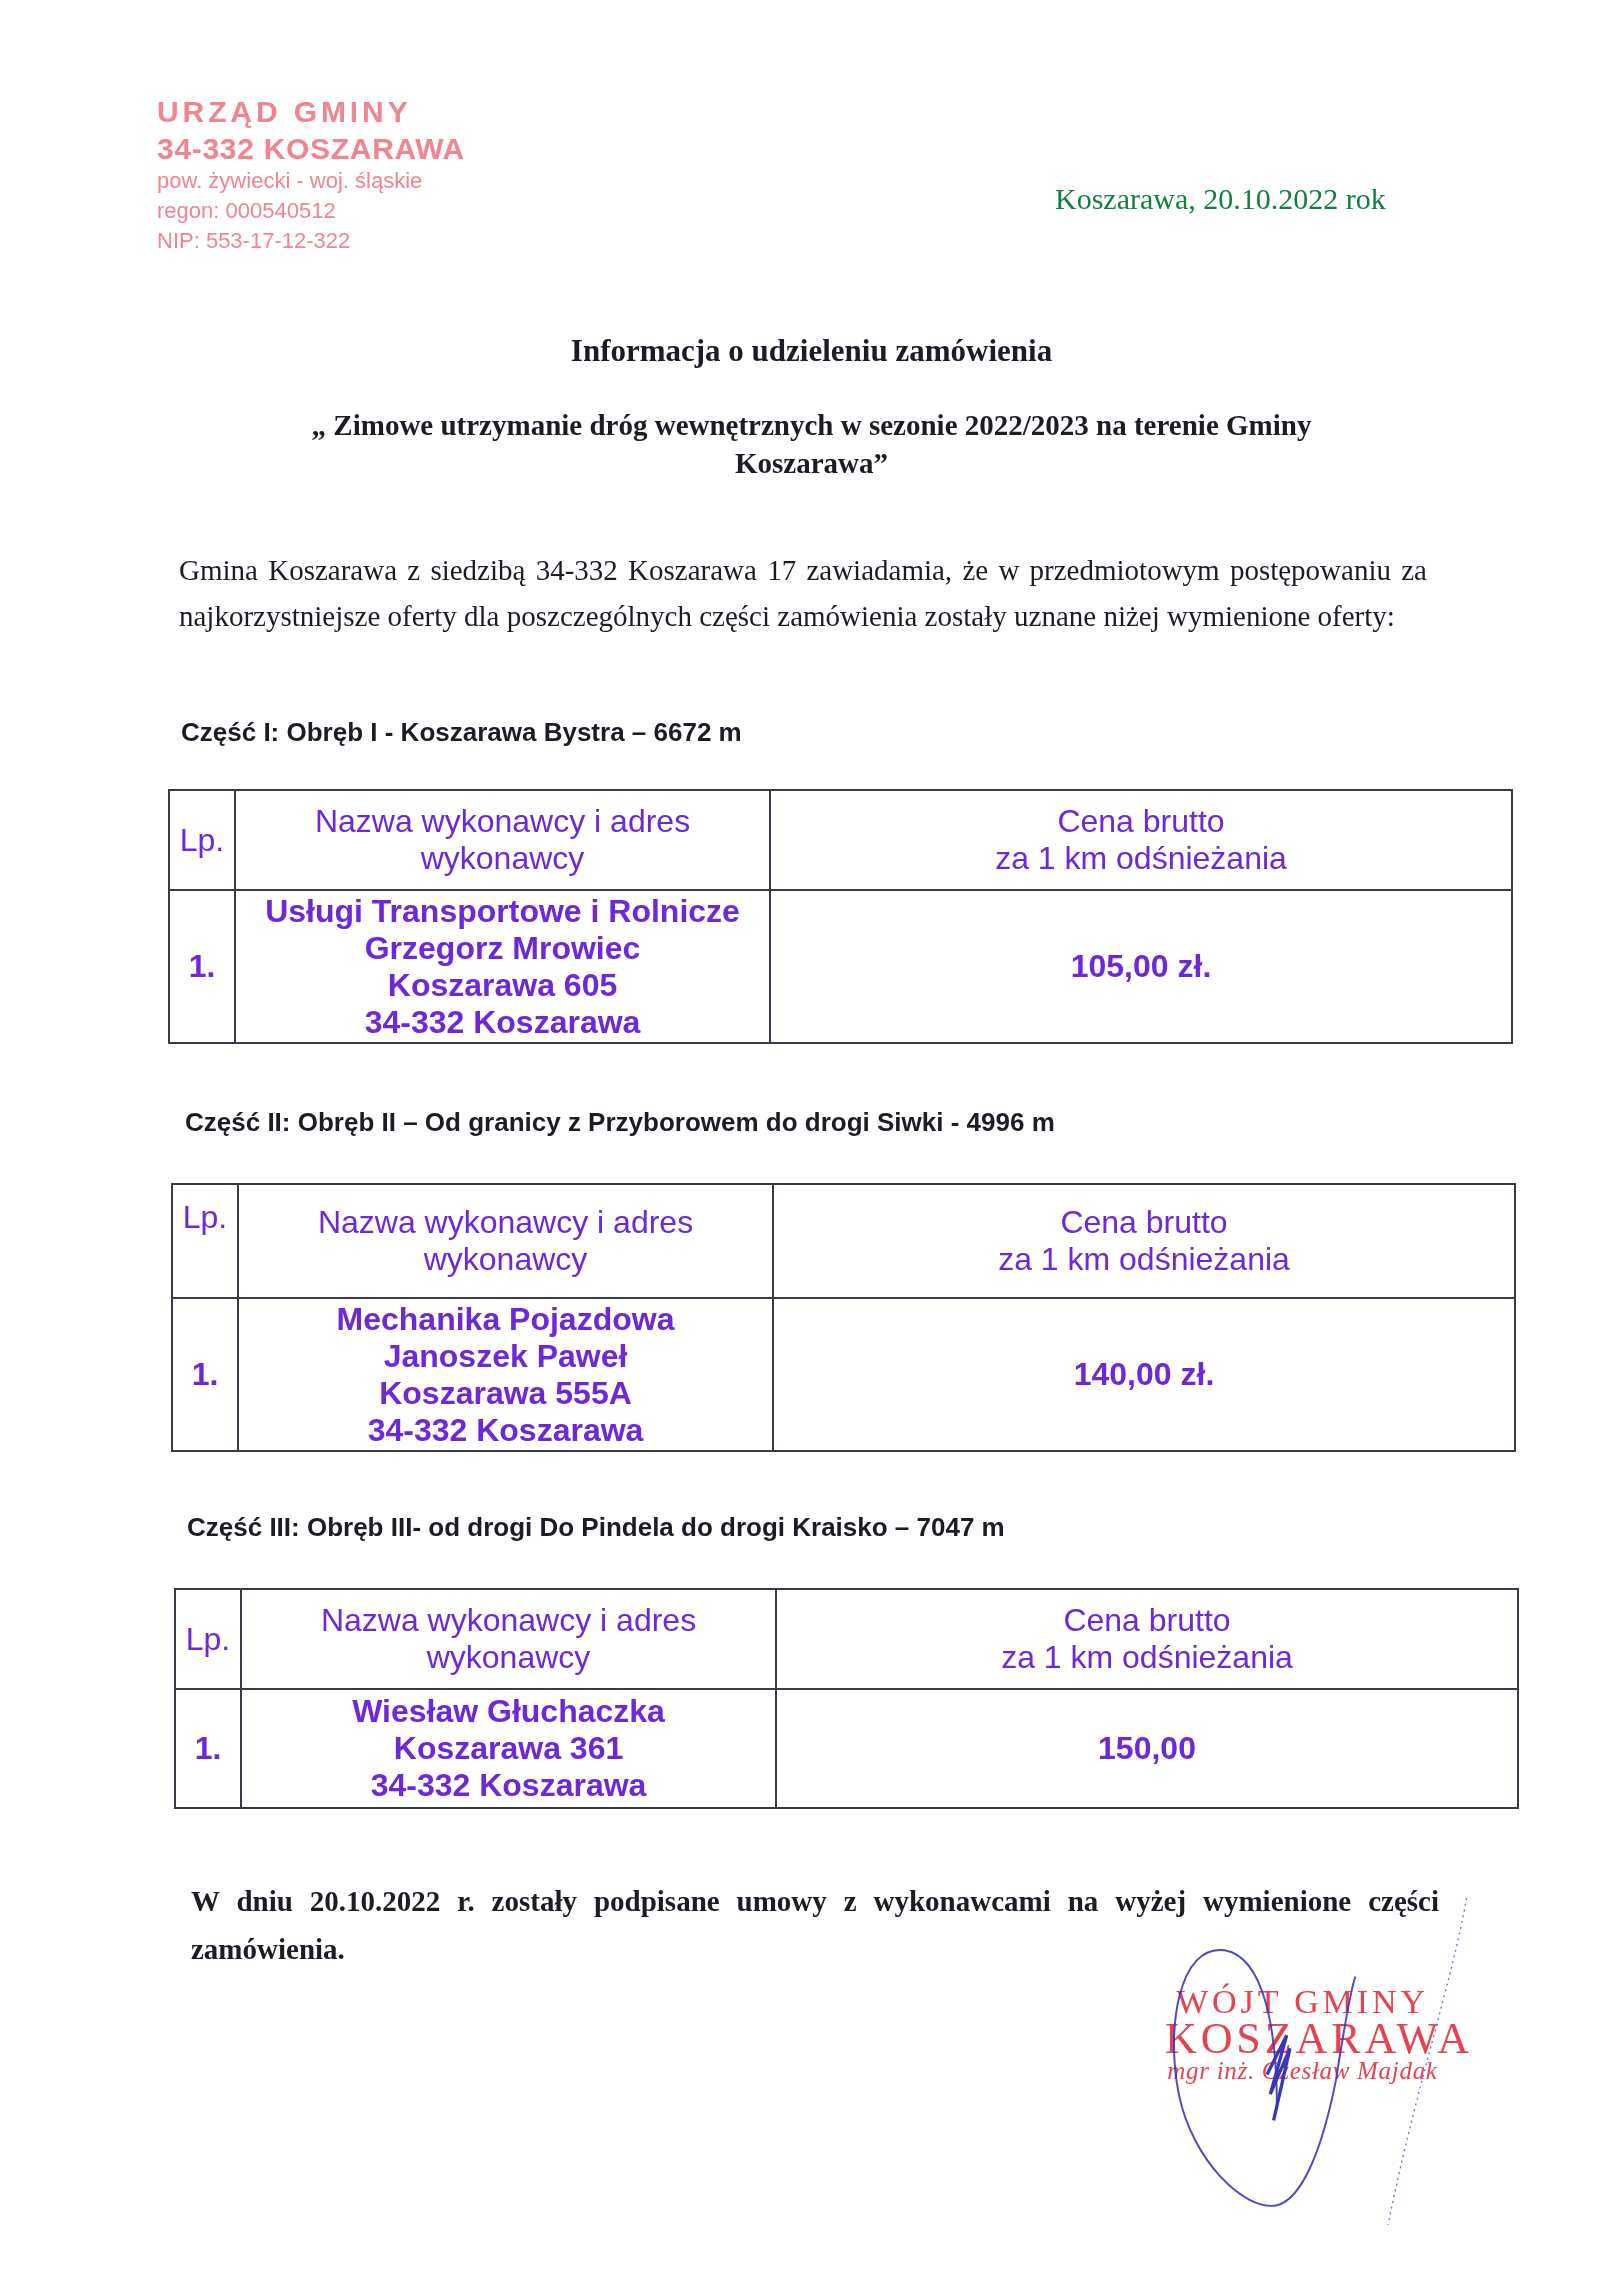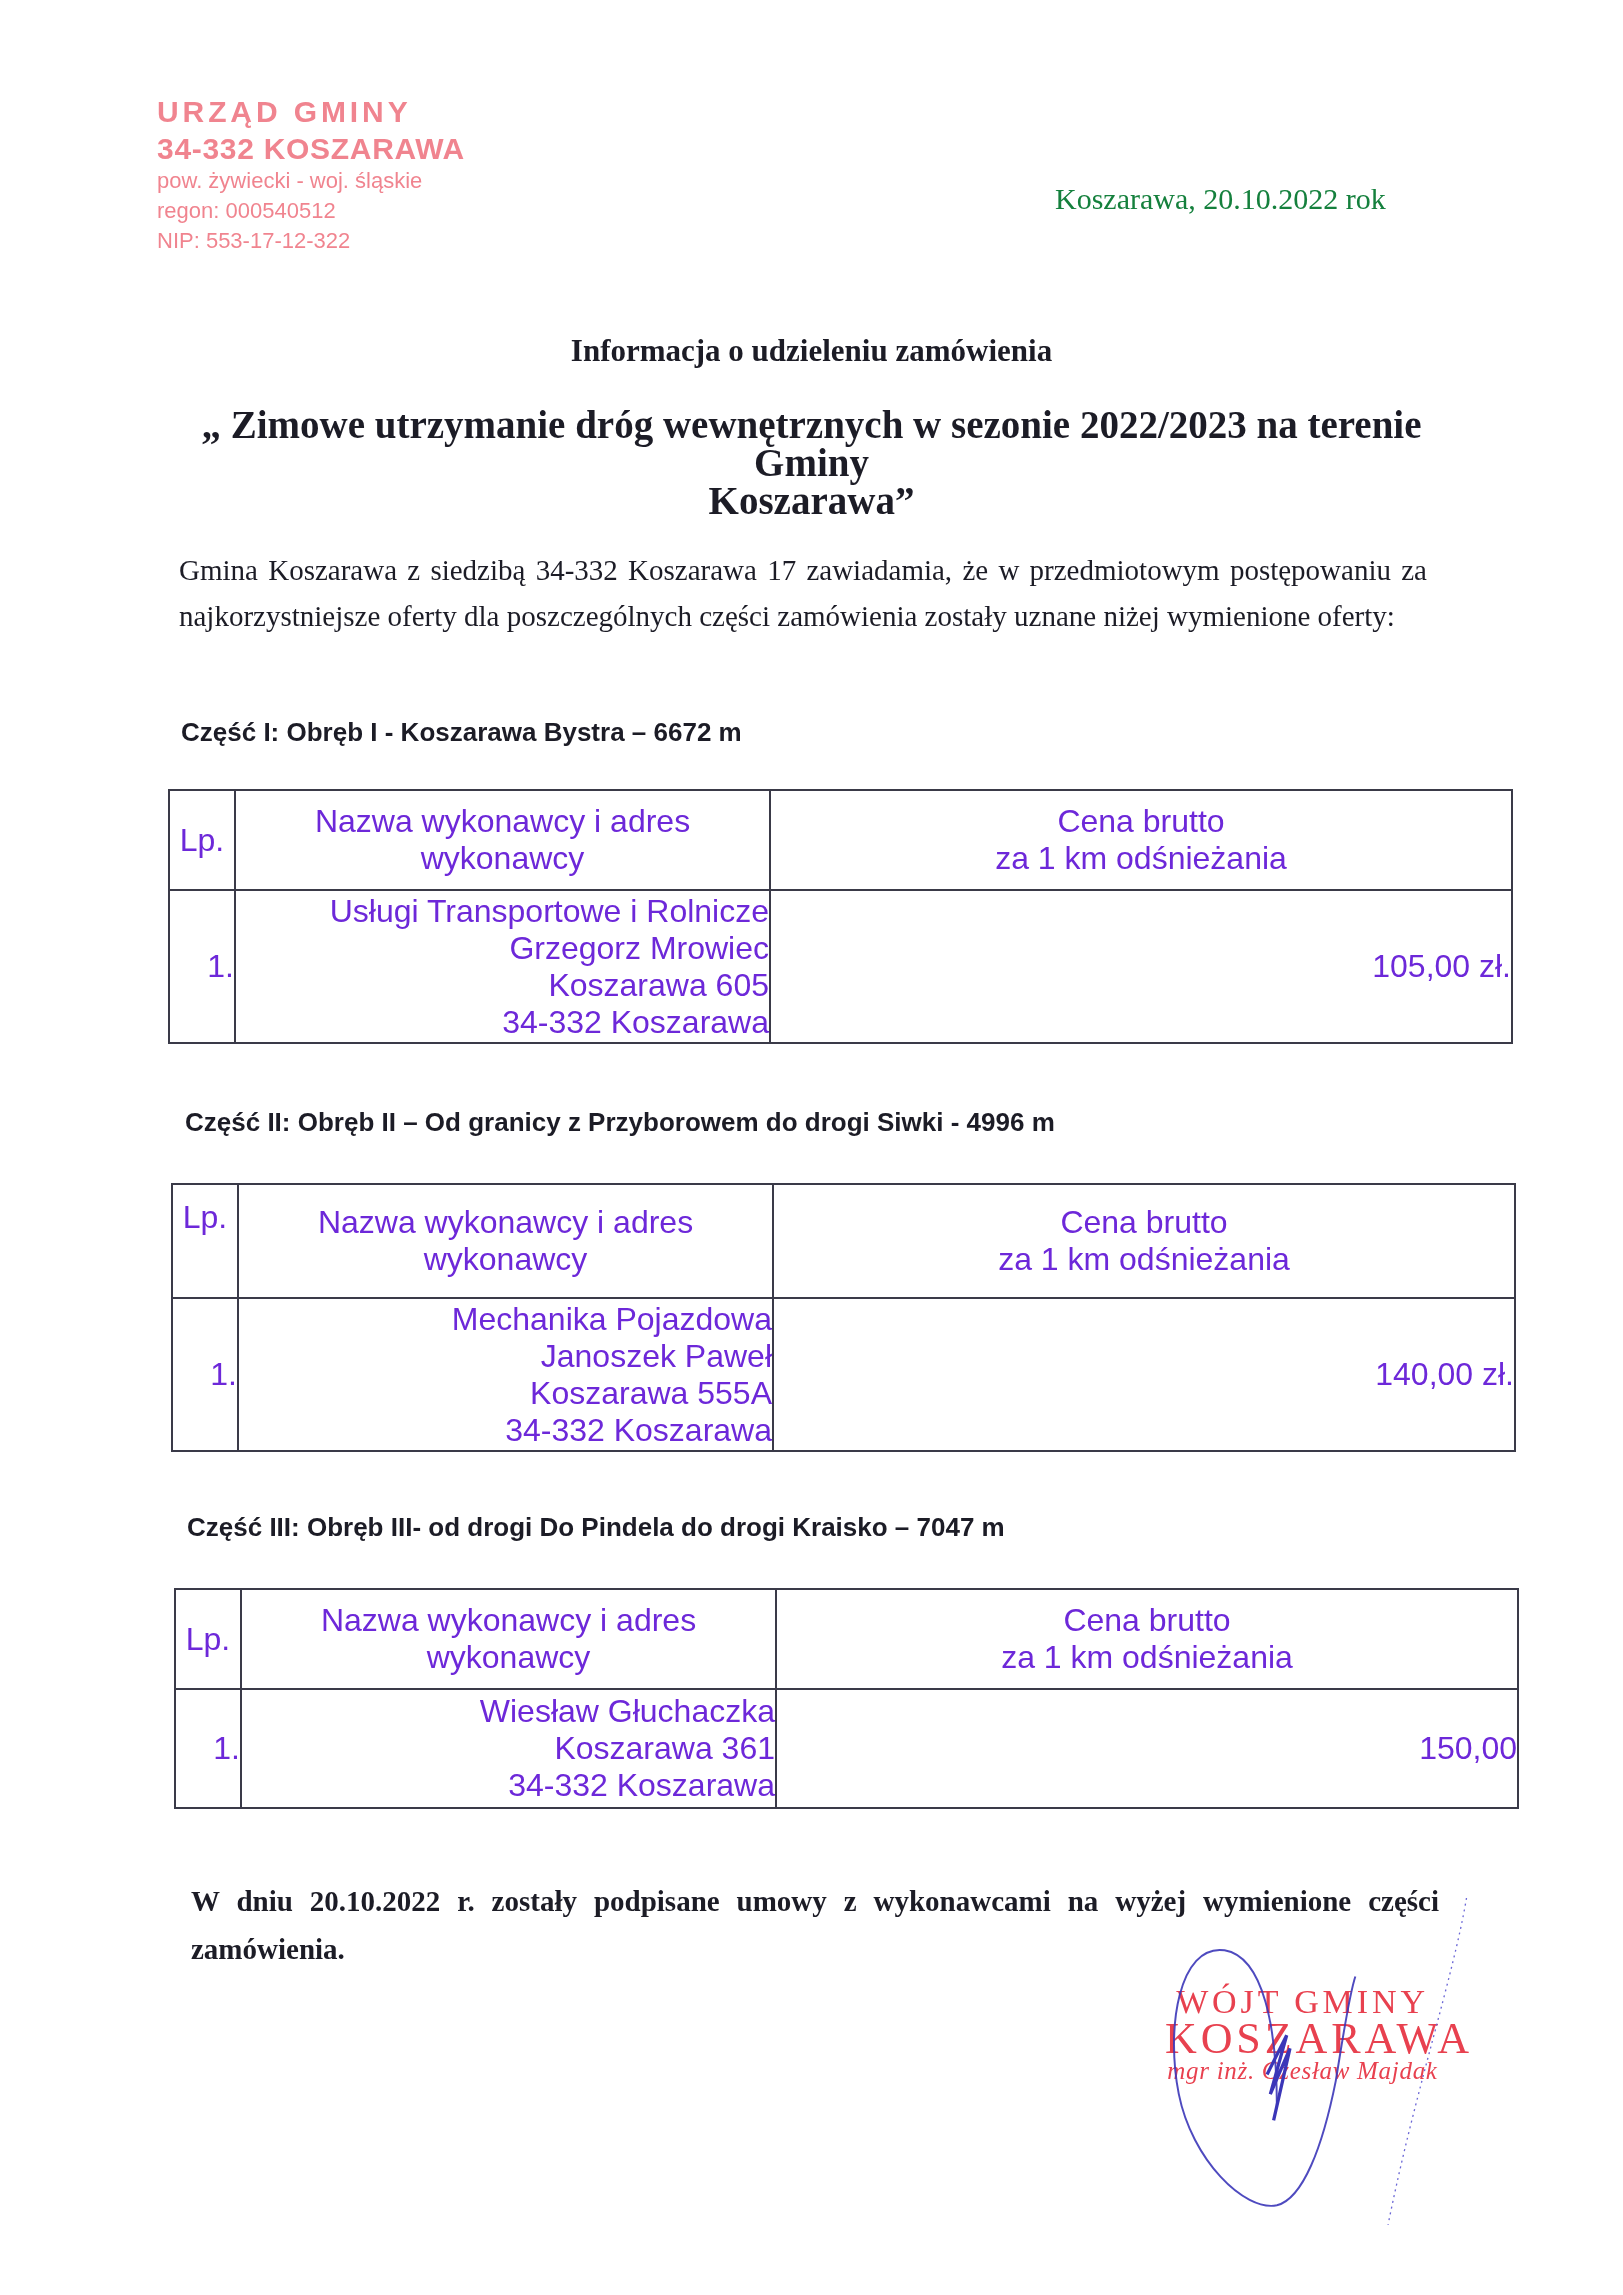--- a/index.html
+++ b/index.html
@@ -10,34 +10,34 @@
   .stamp { left: 157px; top: 97px; width: 327px; color: #ee6f7c; font-family: "Liberation Sans", sans-serif; line-height: 1.0; opacity: 0.85; }
   .stamp .s1 { font-size: 30px; font-weight: bold; letter-spacing: 3.9px; margin-bottom: 6.5px; }
   .stamp .s2 { font-size: 30px; font-weight: bold; letter-spacing: 0.7px; margin-bottom: 6.5px; }
   .stamp .s3 { font-size: 22px; margin-bottom: 7.9px; }
   .stamp .s4 { font-size: 22px; margin-bottom: 7.9px; }
   .stamp .s5 { font-size: 22px; }
 
   .date { left: 1055px; top: 182px; font-family: "Liberation Serif", serif; font-size: 30px; color: #15803d; }
 
   .title { left: 0; width: 1623px; top: 333px; text-align: center; font-family: "Liberation Serif", serif; font-weight: bold; font-size: 31px; }
-  .subtitle { left: 196px; width: 1231px; top: 406px; text-align: center; font-family: "Liberation Serif", serif; font-weight: bold; font-size: 39px; line-height: 38px; }
+  .subtitle { left: 196px; width: 1231px; top: 406px; text-align: center; font-family: "Liberation Serif", serif; font-weight: bold; font-size: 29px; line-height: 38px; }
 
   .intro { left: 179px; width: 1248px; top: 547px; font-family: "Liberation Serif", serif; font-size: 29px; line-height: 46px; text-align: justify; text-align-last: left; }
 
   .part-heading { font-family: "Liberation Sans", sans-serif; font-weight: bold; font-size: 26px; }
 
   table.offer { position: absolute; border-collapse: collapse; font-family: "Liberation Sans", sans-serif; font-size: 32px; color: #6d28d9; }
   table.offer td { border: 2px solid #3a3a48; text-align: center; vertical-align: middle; padding: 0; }
   table.offer .col-lp { width: 64px; }
   table.offer .col-name { width: 533px; }
   table.offer .col-price { width: 740px; }
   table.offer .hdr td { height: 98px; line-height: 37px; }
   table.offer .body td { line-height: 37px; }
-  table.offer .bold { font-weight: normal; text-align: right; }
+  table.offer .bold { font-weight: bold; }
 
   .closing { left: 191px; width: 1248px; top: 1877px; font-family: "Liberation Serif", serif; font-weight: bold; font-size: 29px; line-height: 48px; text-align: justify; text-align-last: left; }
 
   .sign-stamp { left: 1165px; top: 1983px; width: 275px; text-align: center; color: #e8414f; font-family: "Liberation Serif", serif; }
   .sign-stamp .w1 { font-size: 34px; letter-spacing: 3.9px; line-height: 37px; }
   .sign-stamp .w2 { font-size: 44px; letter-spacing: 3.9px; line-height: 37px; }
   .sign-stamp .w3 { font-size: 25px; font-style: italic; letter-spacing: 0.7px; }
 
   svg.signature { left: 1113px; top: 1898px; }
 </style>

